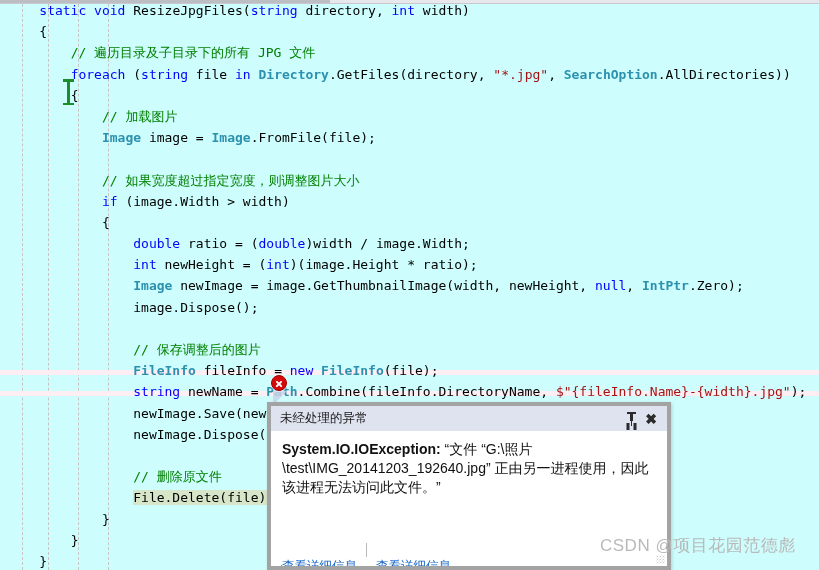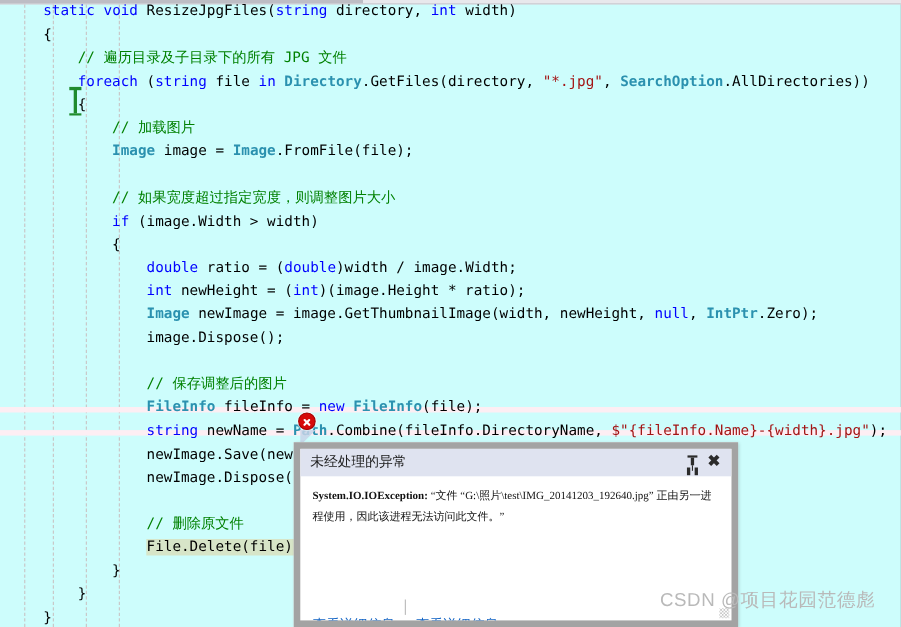--- a/index.html
+++ b/index.html
@@ -124,23 +124,23 @@
   }
   .ibeam .cap.t { top: 0; }
   .ibeam .cap.b { bottom: 0; }
 
   
   #exc-popup {
     position: absolute;
     left: 267px; top: 402px;
     width: 404px; height: 168px;
     background: #ffffff;
-    border: 6px solid #a3a3a3;
+    border: 4px solid #a3a3a3;
     box-shadow: 1px 1px 3px rgba(0,0,0,.16);
-    font-family: Liberation Serif, serif;
+    font-family: Liberation Sans, sans-serif;
     overflow: hidden;
   }
   .exc-title {
     height: 25px;
     background: #dfe3f0;
     display: flex; align-items: center;
     padding: 0 6px 0 9px;
     font-size: 12.5px;
     color: #1b1b1b;
   }
@@ -166,21 +166,21 @@
   }
   .pin-stem {
     position:absolute; left:5px; top:9px; width:1.5px; height:5px; background:#2b2b2b;
   }
   .x-ico {
     font-weight: bold; font-size: 14px; line-height: 1;
   }
 
   .exc-body {
     padding: 9px 11px 0 11px;
-    font-size: 10px;
+    font-size: 14px;
     color: #111111;
     line-height: 19px;
   }
   .exc-body .etype { font-weight: bold; }
   .exc-msg { display: inline; }
 
   .exc-links {
     position: absolute;
     left: 11px; top: 118px;
     font-size: 12.5px;

